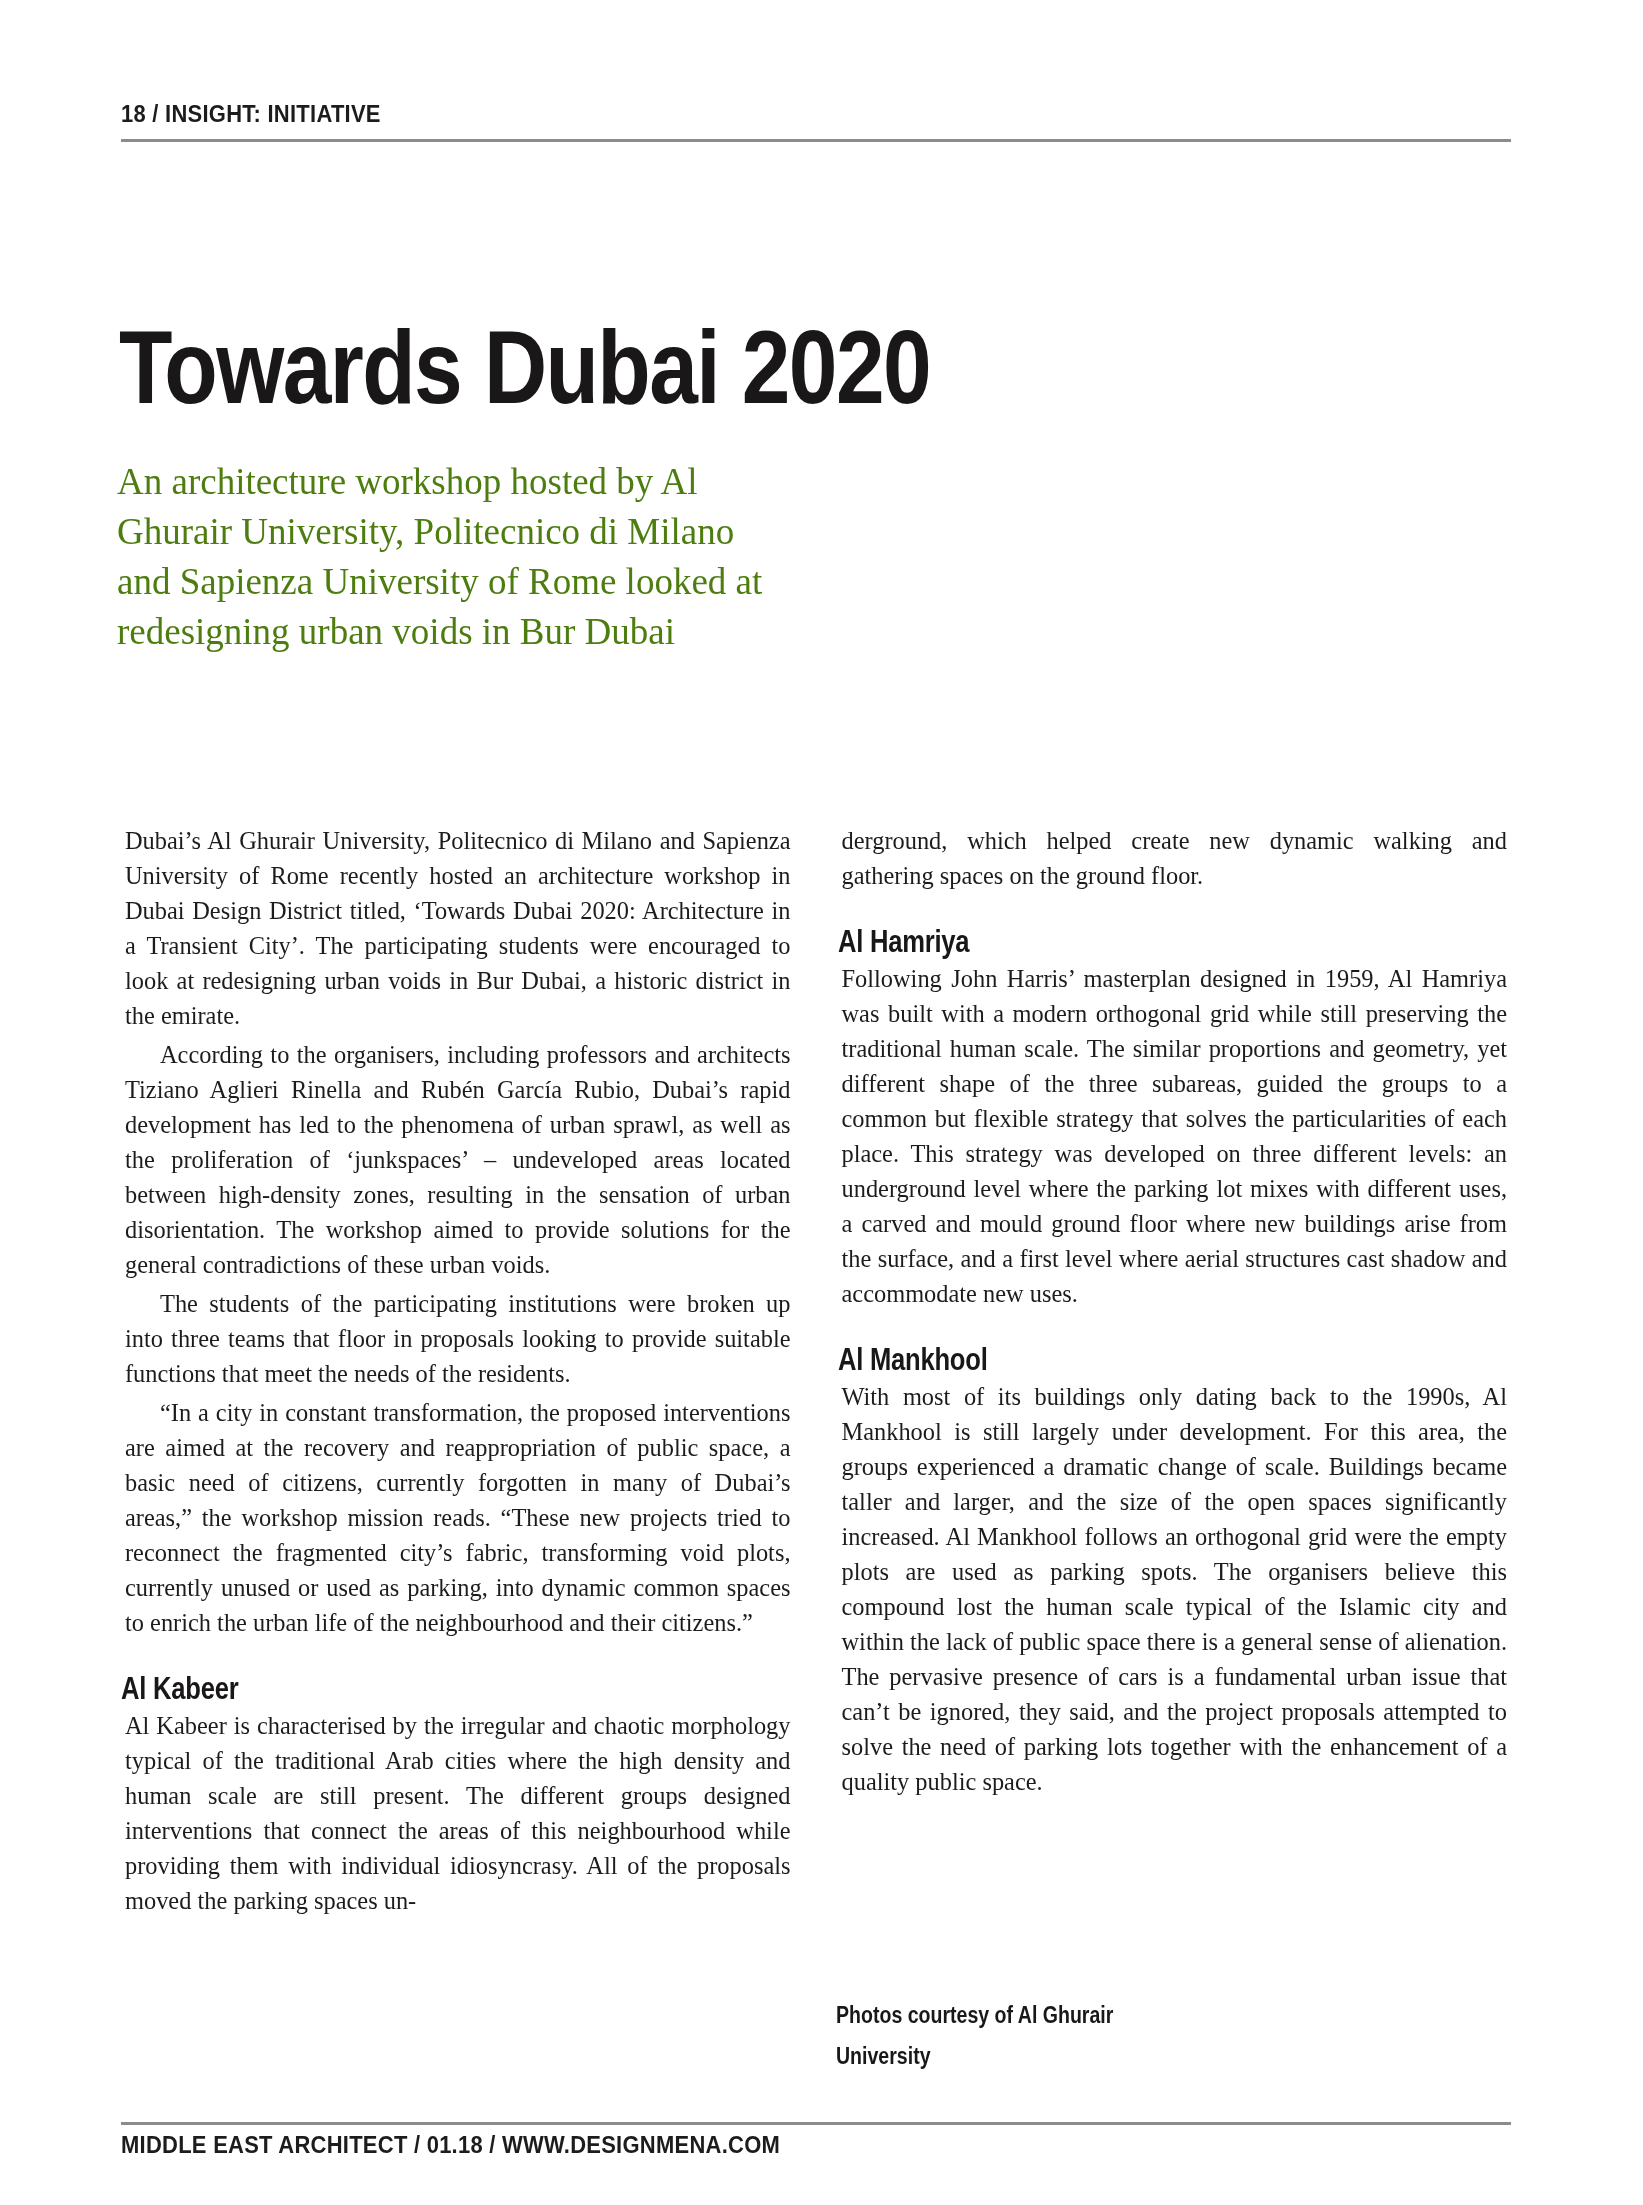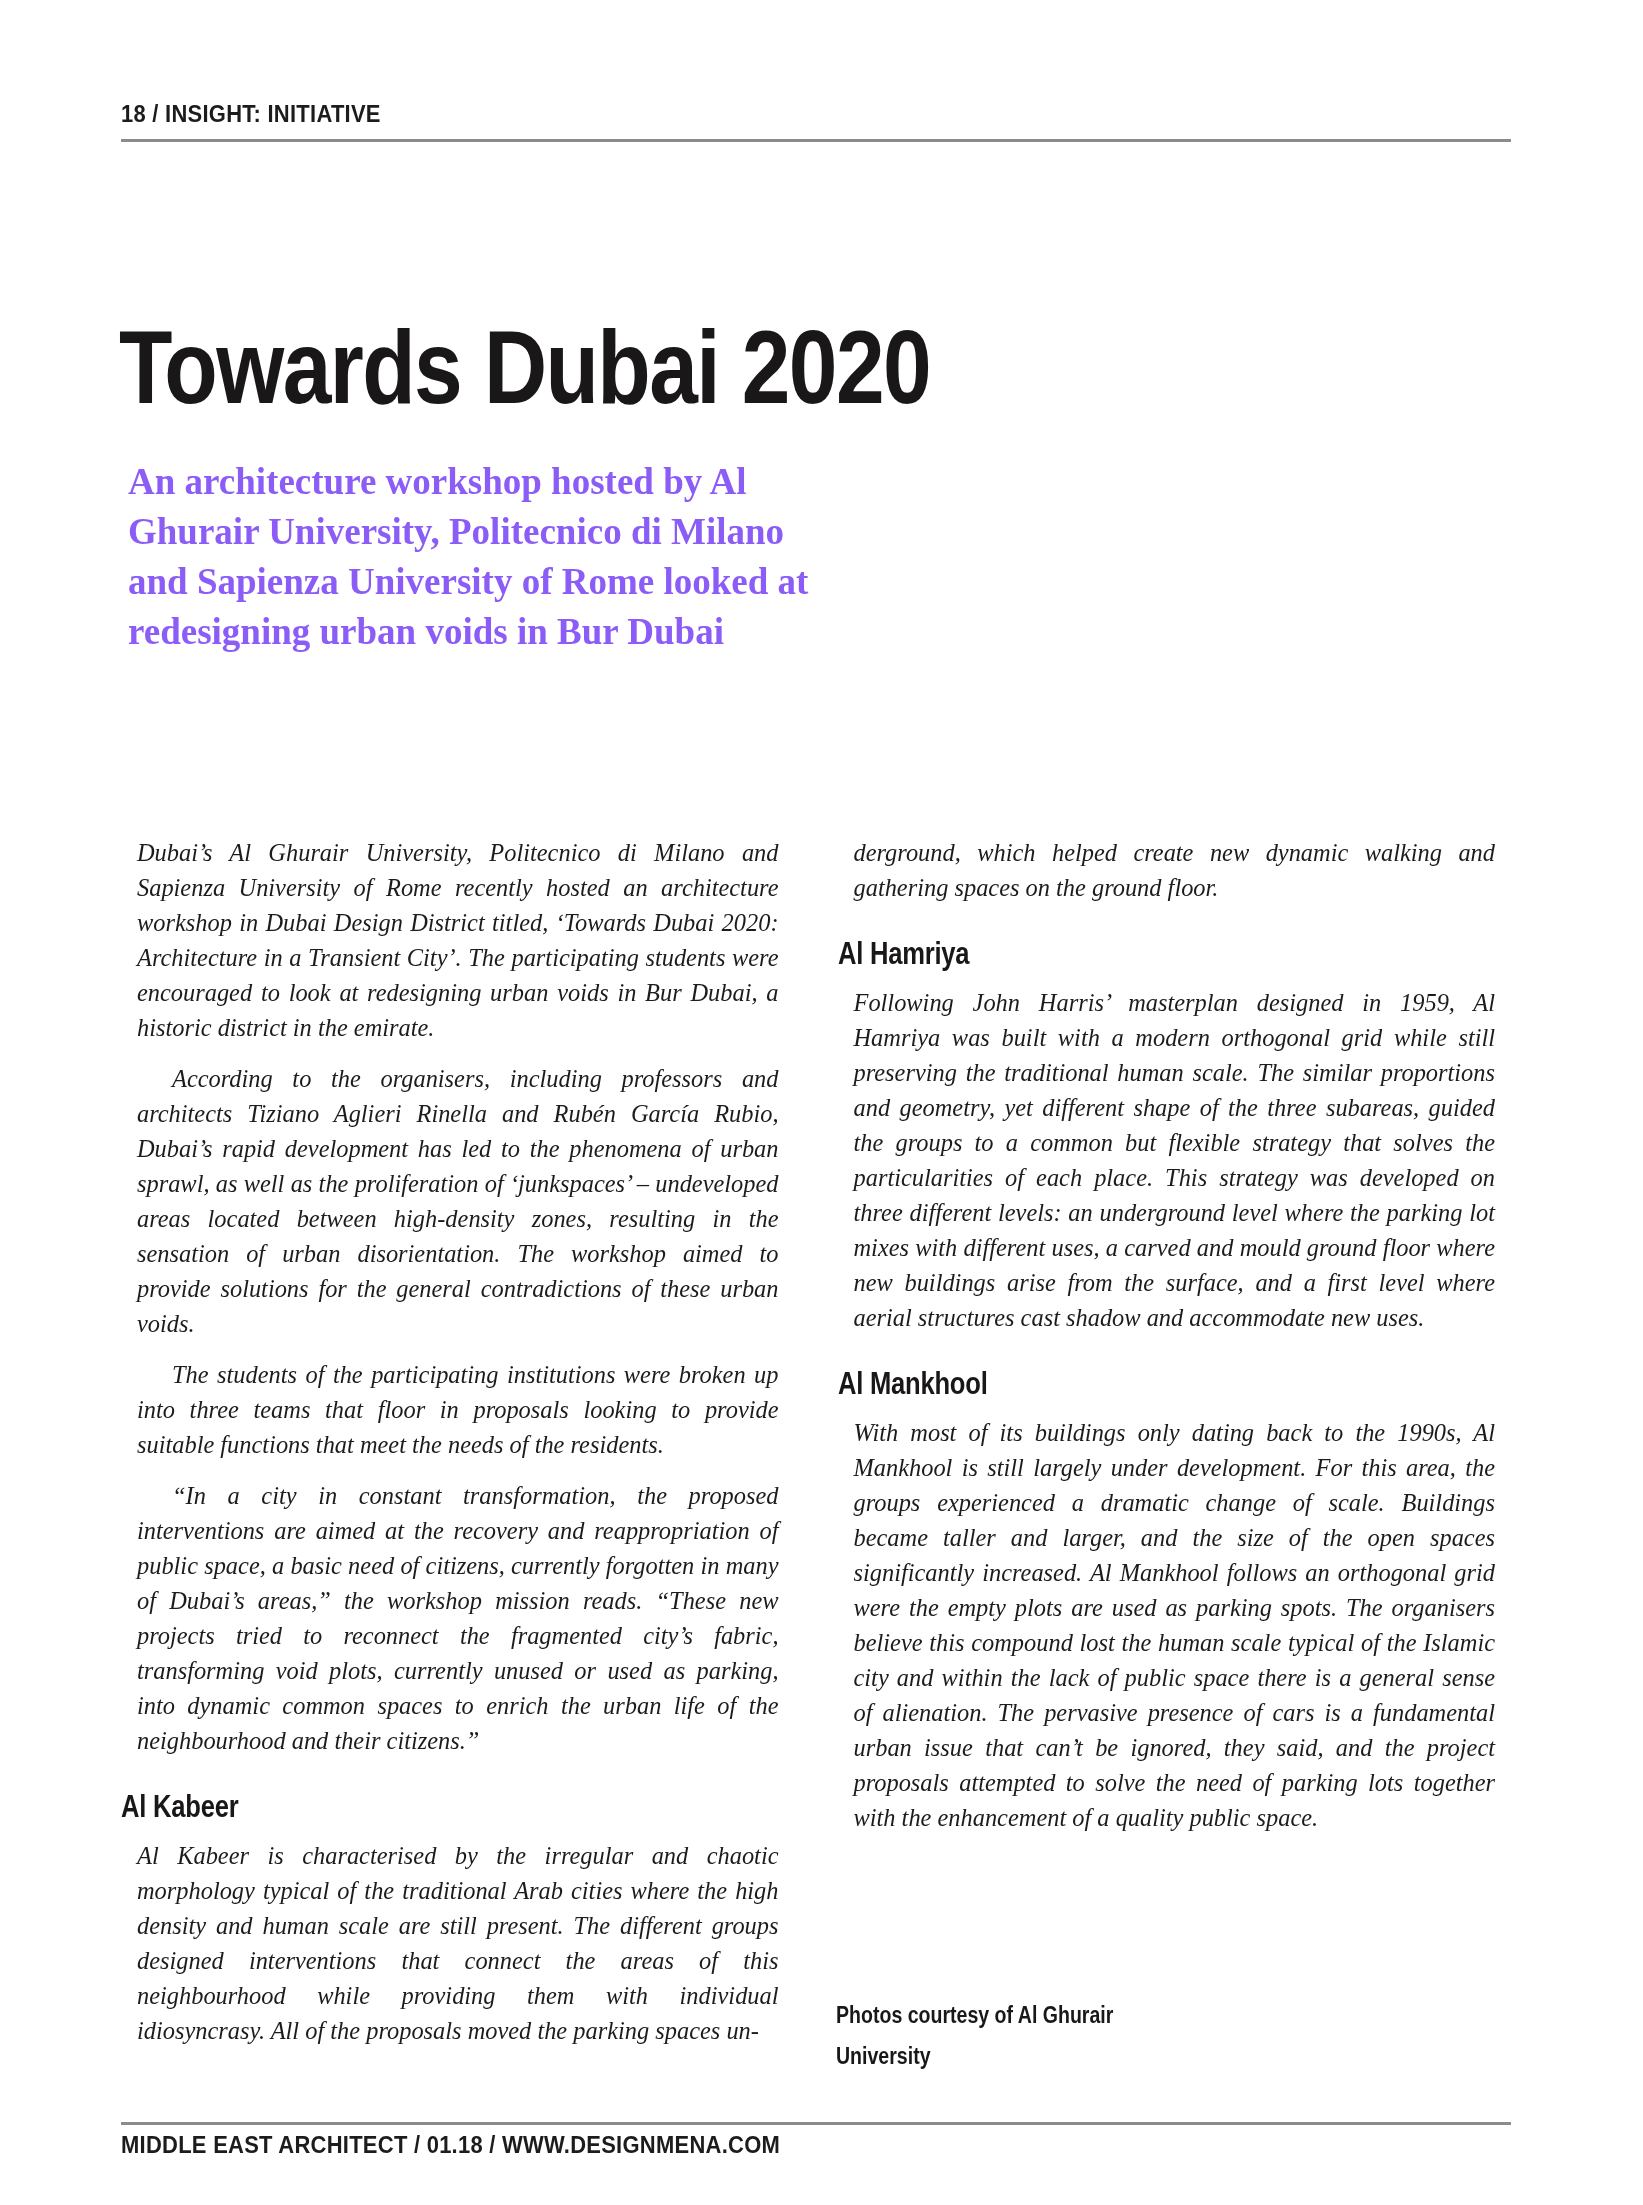--- a/index.html
+++ b/index.html
@@ -47,47 +47,46 @@
     font-size: 103px;
     line-height: 1;
     letter-spacing: -1.9px;
     transform: scaleX(0.85);
     transform-origin: left top;
     white-space: nowrap;
     color: #1a1718;
   }
   .standfirst {
     position: absolute;
-    left: 128px;
+    left: 117px;
     top: 457px;
     margin: 0;
     width: 783px;
     font-size: 37px;
     line-height: 50px;
     white-space: pre-line;
-    color: #8b5cf6;
-    font-weight: bold;
+    color: #4d7c0f;
   }
   .columns {
     position: absolute;
     left: 121px;
     top: 819px;
     width: 1390px;
     display: flex;
     gap: 43px;
   }
   .col {
     width: 674px;
     font-size: 24.4px;
     line-height: 35px;
     text-align: justify;
     hyphens: auto;
     -webkit-hyphens: auto;
   }
-  .col p { margin: 16px; font-style: italic; }
+  .col p { margin: 4px; }
   .col p.indent { text-indent: 35px; }
   h2.subhead {
     margin: 32px 0 3.9px 0;
     font-family: "Liberation Sans", sans-serif;
     font-weight: 700;
     font-size: 32px;
     line-height: 32px;
     letter-spacing: -0.3px;
     transform: scaleX(0.8);
     transform-origin: left top;

